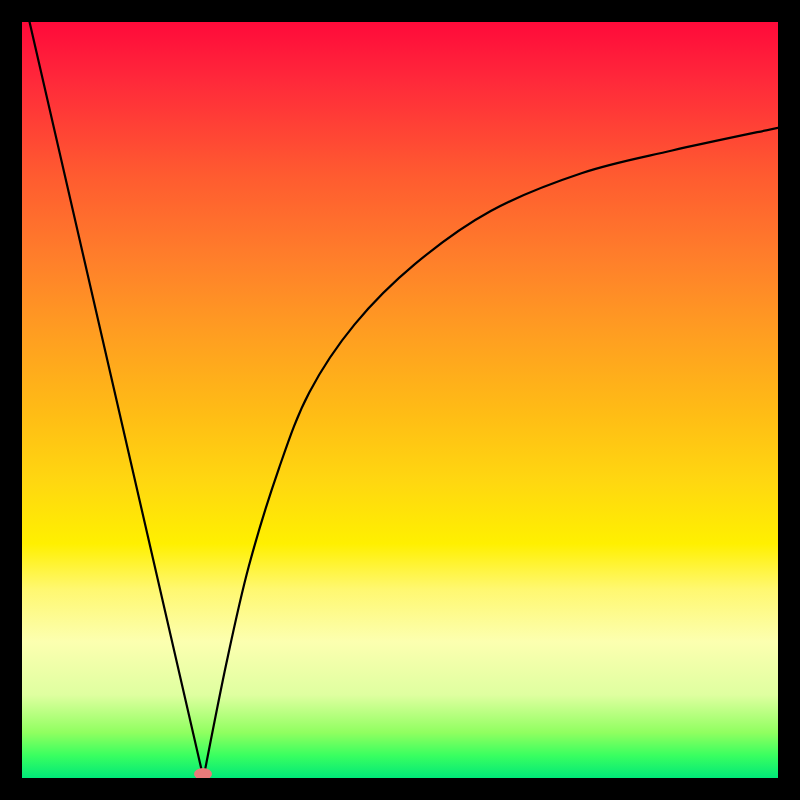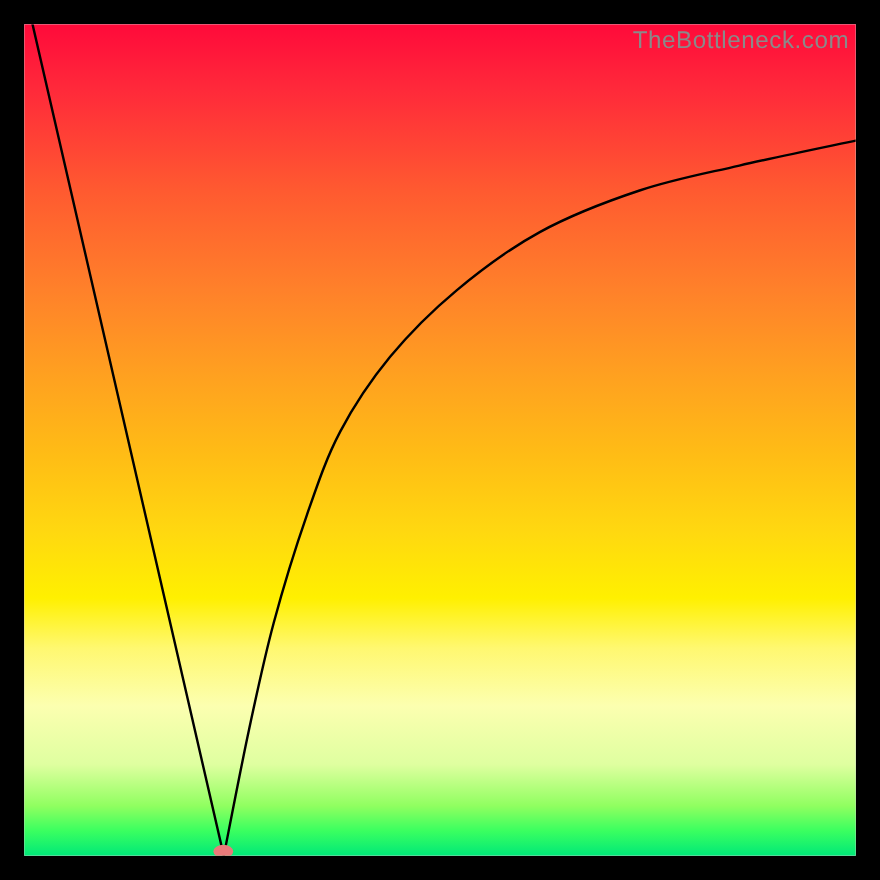--- a/index.html
+++ b/index.html
@@ -67,20 +67,19 @@
     z-index: 3;
     transform: translate(-50%, -50%);
   }
 </style>
 </head>
 <body>
 
 <div class="frame">
   <div class="gradient-bg"></div>
 
-  <div class="attribution">TheBottleneck.com</div>
 
   <svg class="curve" viewBox="0 0 756 756" preserveAspectRatio="none">
     <path d="M 7.5600000000000005 0 L 181.44 756 L 181.44 756 C 185.22 737.1, 196.56 677.88, 204.12 642.6 C 211.68 607.32, 217.98 577.0799999999999, 226.79999999999998 544.3199999999999 C 235.61999999999998 511.55999999999995, 246.96 475.02, 257.04 446.04 C 267.12 417.06000000000006, 274.68000000000006 394.38, 287.28000000000003 370.44 C 299.88 346.5, 315 323.82000000000005, 332.64 302.40000000000003 C 350.28 280.98, 370.44 260.81999999999994, 393.12 241.91999999999996 C 415.8 223.01999999999995, 441 204.12, 468.71999999999997 189 C 496.43999999999994 173.88, 529.1999999999999 161.27999999999994, 559.4399999999999 151.19999999999993 C 589.68 141.11999999999992, 617.4 136.07999999999996, 650.16 128.51999999999998 C 682.92 120.96, 738.36 109.62000000000002, 756 105.84000000000003" fill="none" stroke="#000" stroke-width="2.2" stroke-linecap="round"></path>
   </svg>
 
   <div class="marker" style="left: 181.44px; top: 752px;"></div>
 </div>
 
 </body></html>

